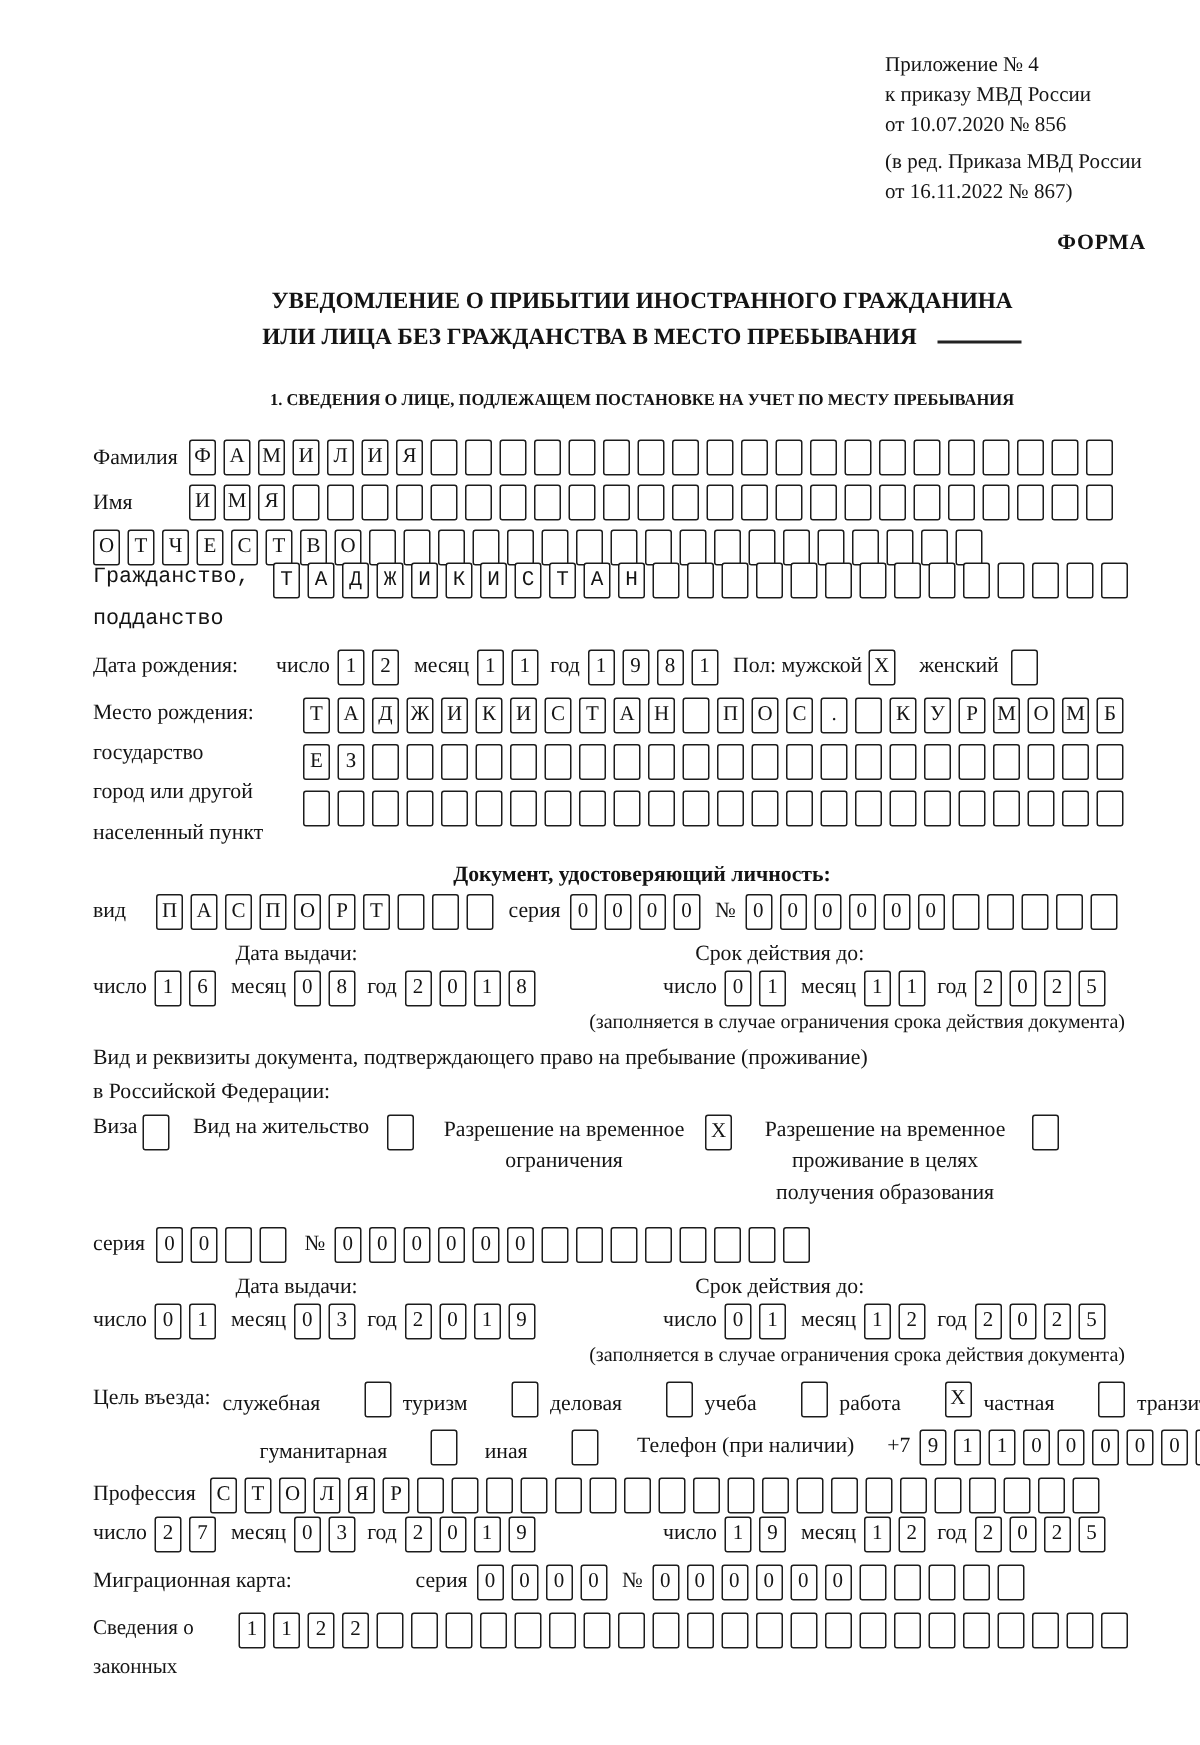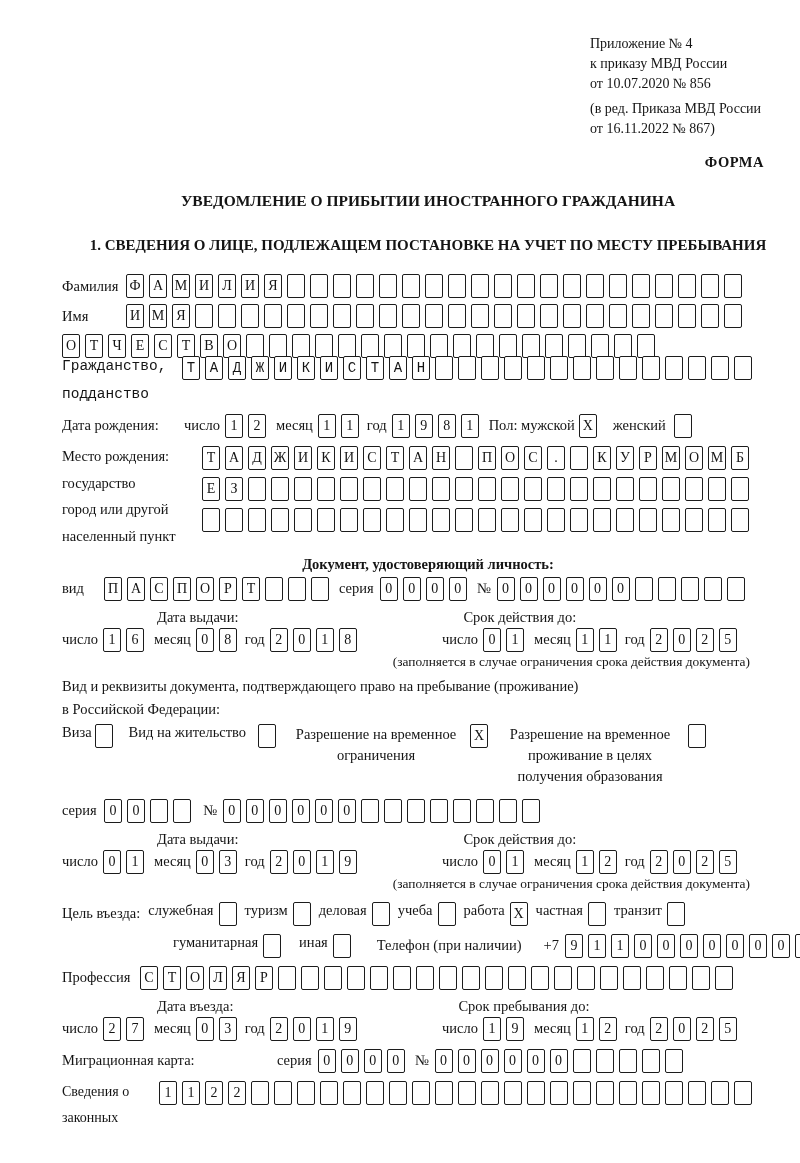--- a/index.html
+++ b/index.html
@@ -7,21 +7,21 @@
        font-family:"Liberation Serif","DejaVu Serif",serif;font-size:14.5px;}
   .page{box-sizing:border-box;width:800px;height:1163px;padding:34px 6px 8px 62px;overflow:hidden;}
 
   .appendix{margin-left:auto;width:180px;margin-right:24px;line-height:1.42;font-size:14px;}
   .appendix .gap{margin-top:5px;}
   .form-label{text-align:right;padding-right:30px;font-weight:bold;margin-top:16px;letter-spacing:.5px;}
 
   .title{margin-top:18px;text-align:center;font-weight:bold;font-size:15.5px;line-height:1.55;}
   .title-underline{display:inline-block;width:56px;border-bottom:2px solid #222;margin-left:14px;height:12px;}
 
-  .sec-heading{margin-top:24px;text-align:center;font-weight:bold;font-size:15px;}
+  .sec-heading{margin-top:24px;text-align:center;font-weight:bold;font-size:11px;}
 
   .row{display:flex;align-items:center;}
   .row.top{align-items:flex-start;}
   .cells{display:inline-flex;gap:5px;flex:none;}
   .cell{display:inline-flex;width:16px;height:22px;border:1.6px solid #1c1c1c;border-radius:2px;
         align-items:center;justify-content:center;font-size:14px;flex:none;background:#fff;line-height:1;}
   .lbl{flex:none;}
   .lblcol{flex:none;line-height:1.5;}
 
   .mt4{margin-top:4px;}  .mt6{margin-top:6px;}  .mt8{margin-top:8px;}
@@ -38,39 +38,40 @@
   .dg-right{display:flex;align-items:center;}
   .dlbl{margin-right:5px;flex:none;}
   .dgap{margin-left:10px;}
   .note{margin-top:2px;text-align:right;padding-right:44px;font-size:13.4px;}
 
   .opts{display:flex;align-items:flex-start;margin-top:6px;}
   .opt{display:flex;align-items:flex-start;}
   .optlbl-c{text-align:center;line-height:1.45;}
   .chk{margin-top:0;}
 
-  .purpose-pair{display:flex;align-items:flex-start;margin-left:8px;}
+  .purpose-pair{display:flex;align-items:flex-end;margin-left:8px;gap:24px;}
   .purpose-pair .lbl{margin-right:5px;}
 </style>
 </head>
 <body>
 
 <div class="page">
 
   <div class="appendix">
     <div>Приложение № 4</div>
     <div>к приказу МВД России</div>
     <div>от 10.07.2020 № 856</div>
     <div class="gap">(в ред. Приказа МВД России</div>
     <div>от 16.11.2022 № 867)</div>
   </div>
   <div class="form-label">ФОРМА</div>
 
   <div class="title">
     <div>УВЕДОМЛЕНИЕ О ПРИБЫТИИ ИНОСТРАННОГО ГРАЖДАНИНА</div>
+    <div><span>ИЛИ ЛИЦА БЕЗ ГРАЖДАНСТВА В МЕСТО ПРЕБЫВАНИЯ</span><span class="title-underline"></span></div>
   </div>
 
   <div class="sec-heading">1. СВЕДЕНИЯ О ЛИЦЕ, ПОДЛЕЖАЩЕМ ПОСТАНОВКЕ НА УЧЕТ ПО МЕСТУ ПРЕБЫВАНИЯ</div>
 
   <div class="row mt20">
     <span class="lbl w64">Фамилия</span>
     <span class="cells">
         <span class="cell">Ф</span>
         <span class="cell">А</span>
         <span class="cell">М</span>
@@ -606,24 +607,20 @@
         <span class="cell"></span>
         <span class="cell"></span>
         <span class="cell"></span>
         <span class="cell"></span>
         <span class="cell"></span>
         <span class="cell"></span>
         <span class="cell"></span>
       </span>
   </div>
 
-  <div class="dateheads mt8">
-    <span style="margin-left:95px;">Дата въезда:</span>
-    <span style="margin-left:225px;">Срок пребывания до:</span>
-  </div>
   <div class="dategrid">
     <span class="dg-left">
       <span class="dlbl">число</span>
       <span class="cells">
           <span class="cell">2</span>
           <span class="cell">7</span>
         </span>
       <span class="dlbl dgap">месяц</span>
       <span class="cells">
           <span class="cell">0</span>

